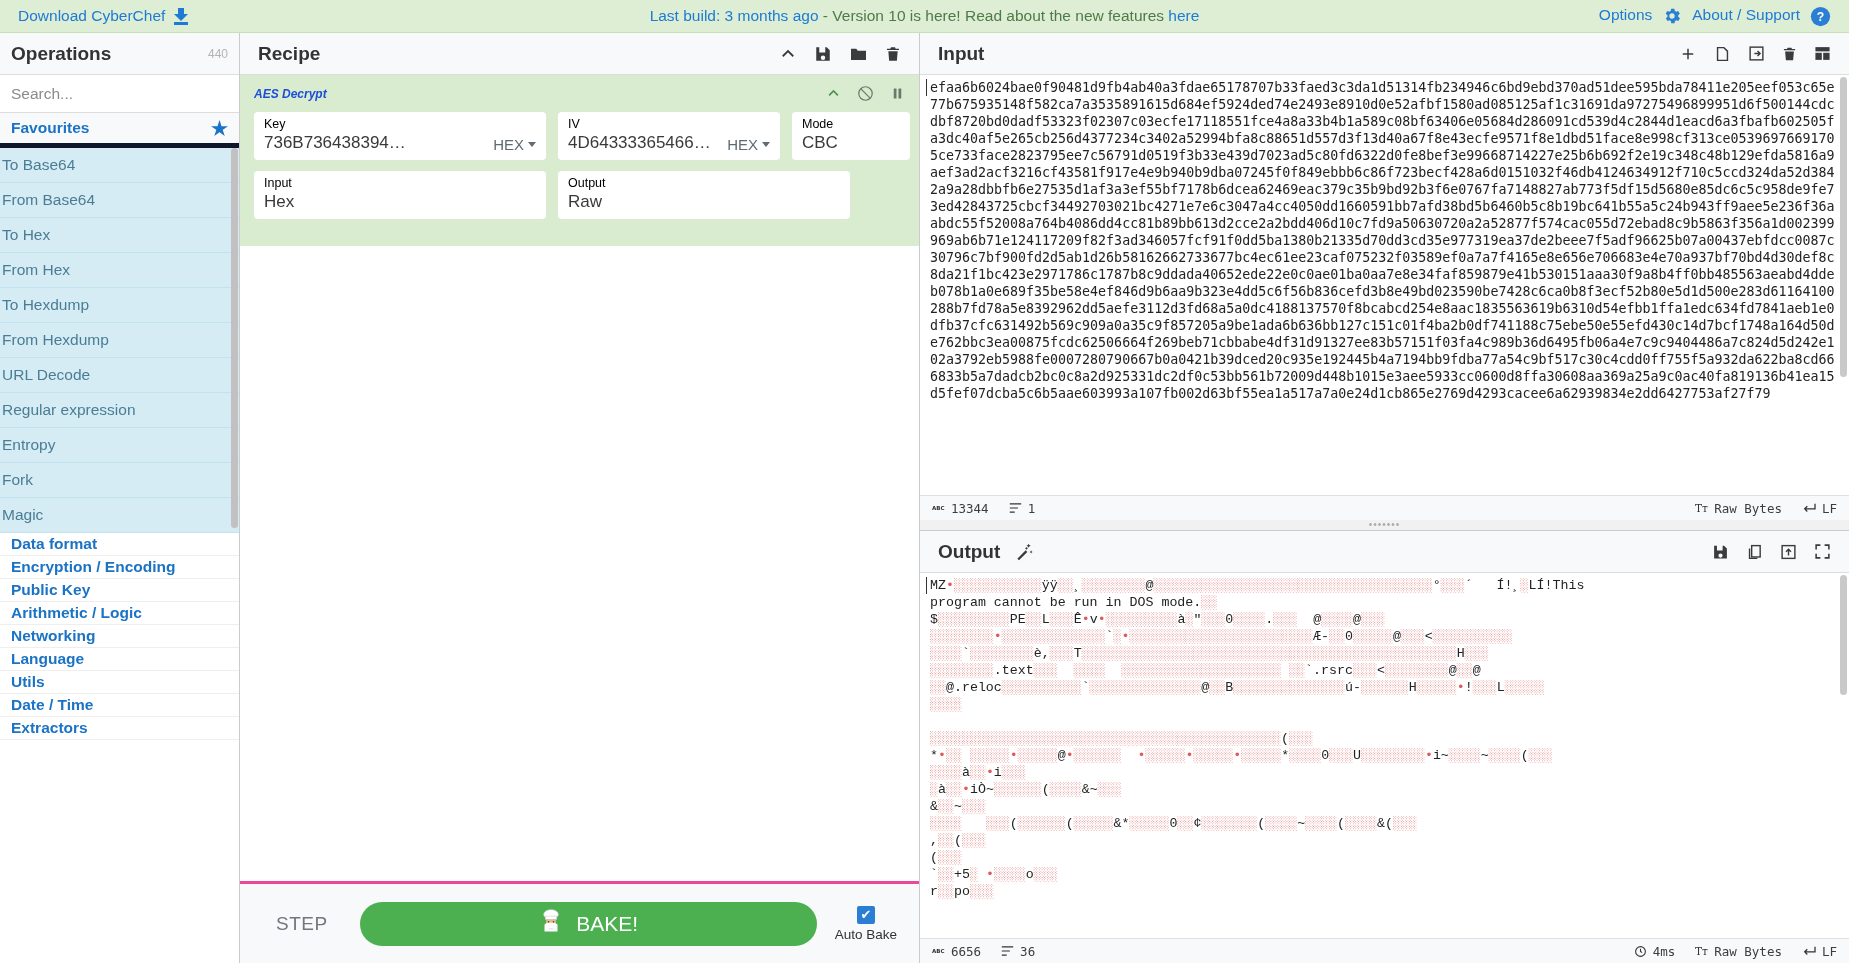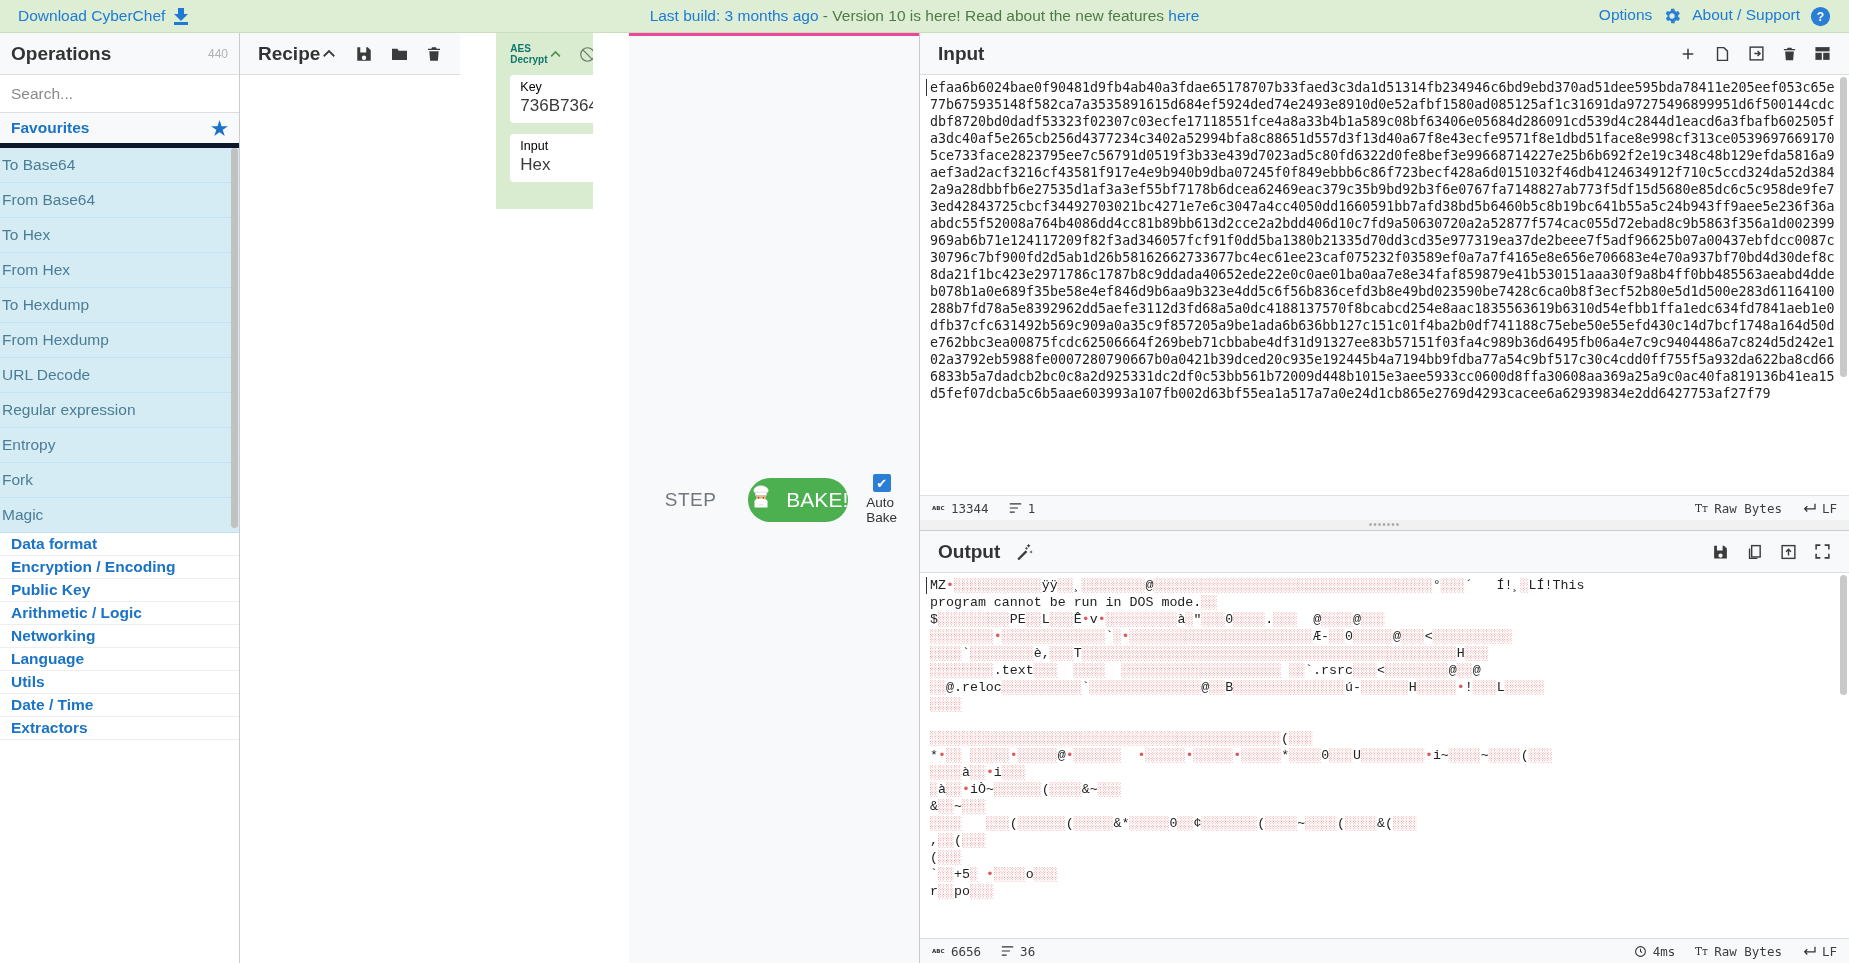--- a/index.html
+++ b/index.html
@@ -87,35 +87,35 @@
   }
   #ops-scroll {
     position:absolute; right:1px; top:115px; width:7px; height:380px;
     background:#c1c1c1; border-radius:4px;
   }
 
   
   #recipe {
     width: 680px; flex: 0 0 680px;
     border-right: 1px solid #ccc;
-    display: flex; flex-direction: row; min-height: 0; background: #fff; gap: 36px;
+    display: flex; flex-direction: column; min-height: 0; background: #fff;
   }
   .panel-title {
     height: 42px; flex: 0 0 42px; background: #f8f9fa;
     border-bottom: 1px solid #ddd;
     display: flex; align-items: center; padding: 0 18px;
   }
   .panel-title .t { font-weight: bold; font-size: 19px; color: #333; }
   .panel-title .icons { margin-left: auto; display: flex; align-items: center; gap: 17px; }
   .ticon { cursor: pointer; color: #3b3b3b; display: flex; align-items: center; }
 
   #rec-list { flex: 1 1 auto; overflow: hidden; }
   .op-card { background: #d9ecd0; padding: 10px 14px 16px 14px; }
   .op-card-head { display: flex; align-items: center; margin-bottom: 10px; }
-  .op-card-head .name { color: #0f766e; font-weight: bold; font-size: 10px; }
+  .op-card-head .name { color: #1d4ed8; font-weight: bold; font-size: 12px; font-style: italic; }
   .op-card-head .ctrls { margin-left: auto; display: flex; align-items: center; gap: 16px; }
   .octrl { cursor: pointer; display:flex; align-items:center; }
 
   .arg-row { display: flex; gap: 12px; margin-bottom: 11px; }
   .arg {
     background: #fff; border-radius: 4px; padding: 5px 10px 7px 10px;
     display: flex; align-items: flex-end; position: relative;
   }
   .arg .fieldwrap { flex: 1 1 auto; min-width: 0; }
   .arg .lab { display: block; color: #000000; font-size: 12.5px; line-height: 15px; }

